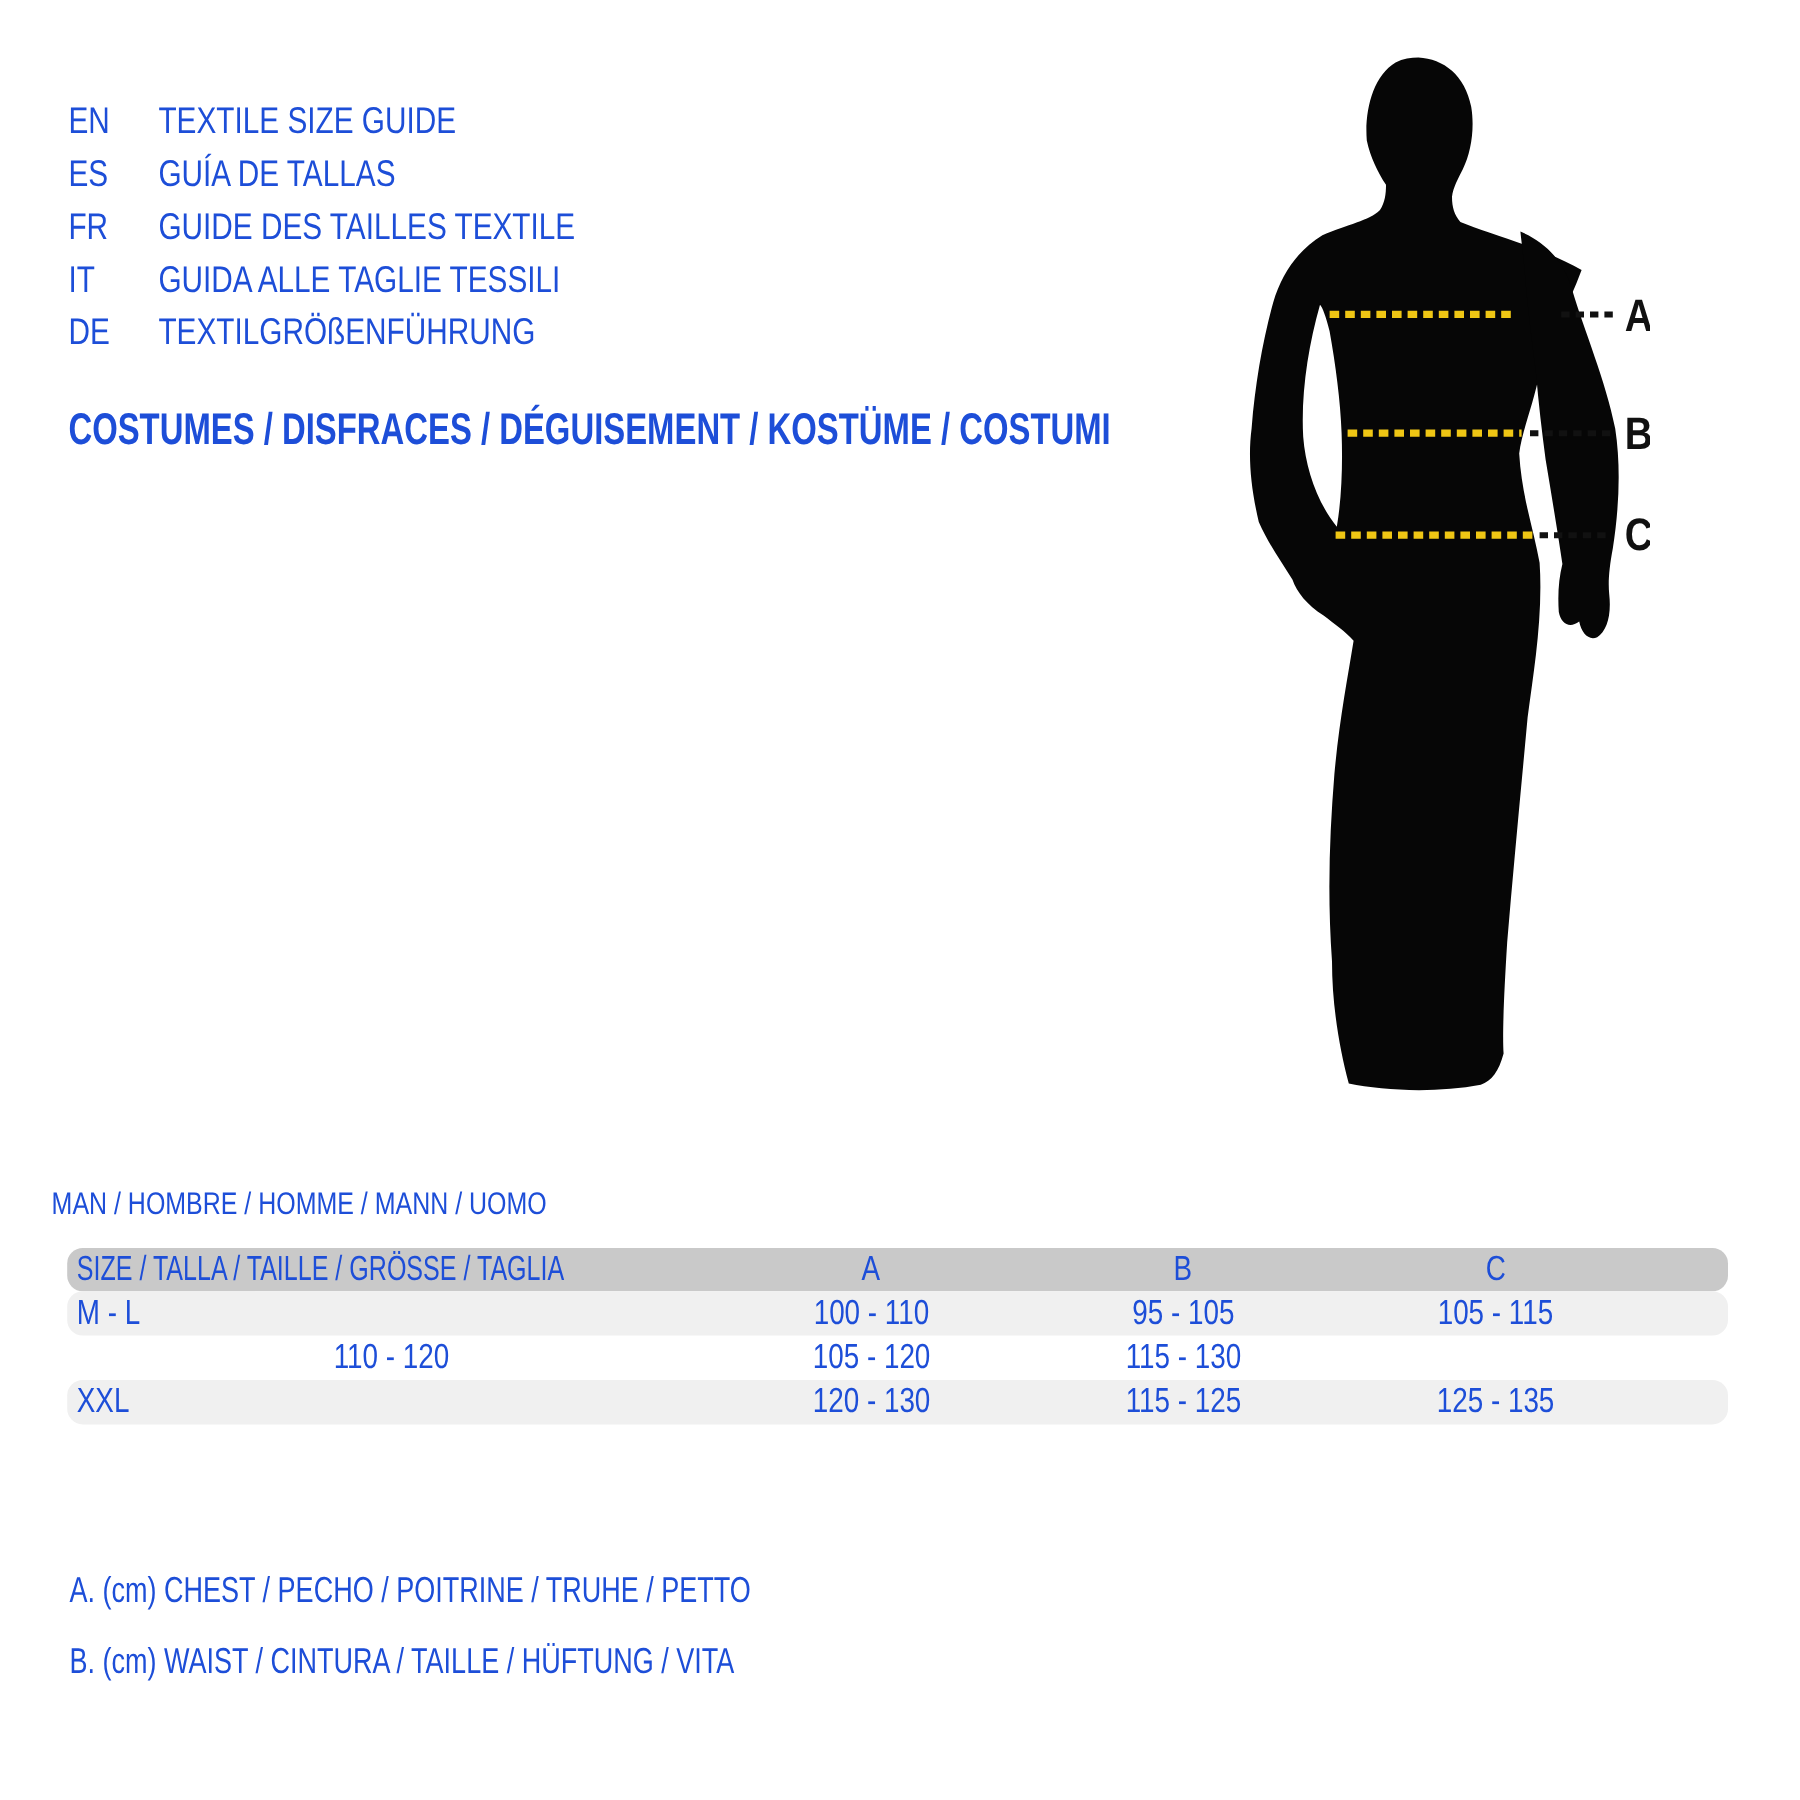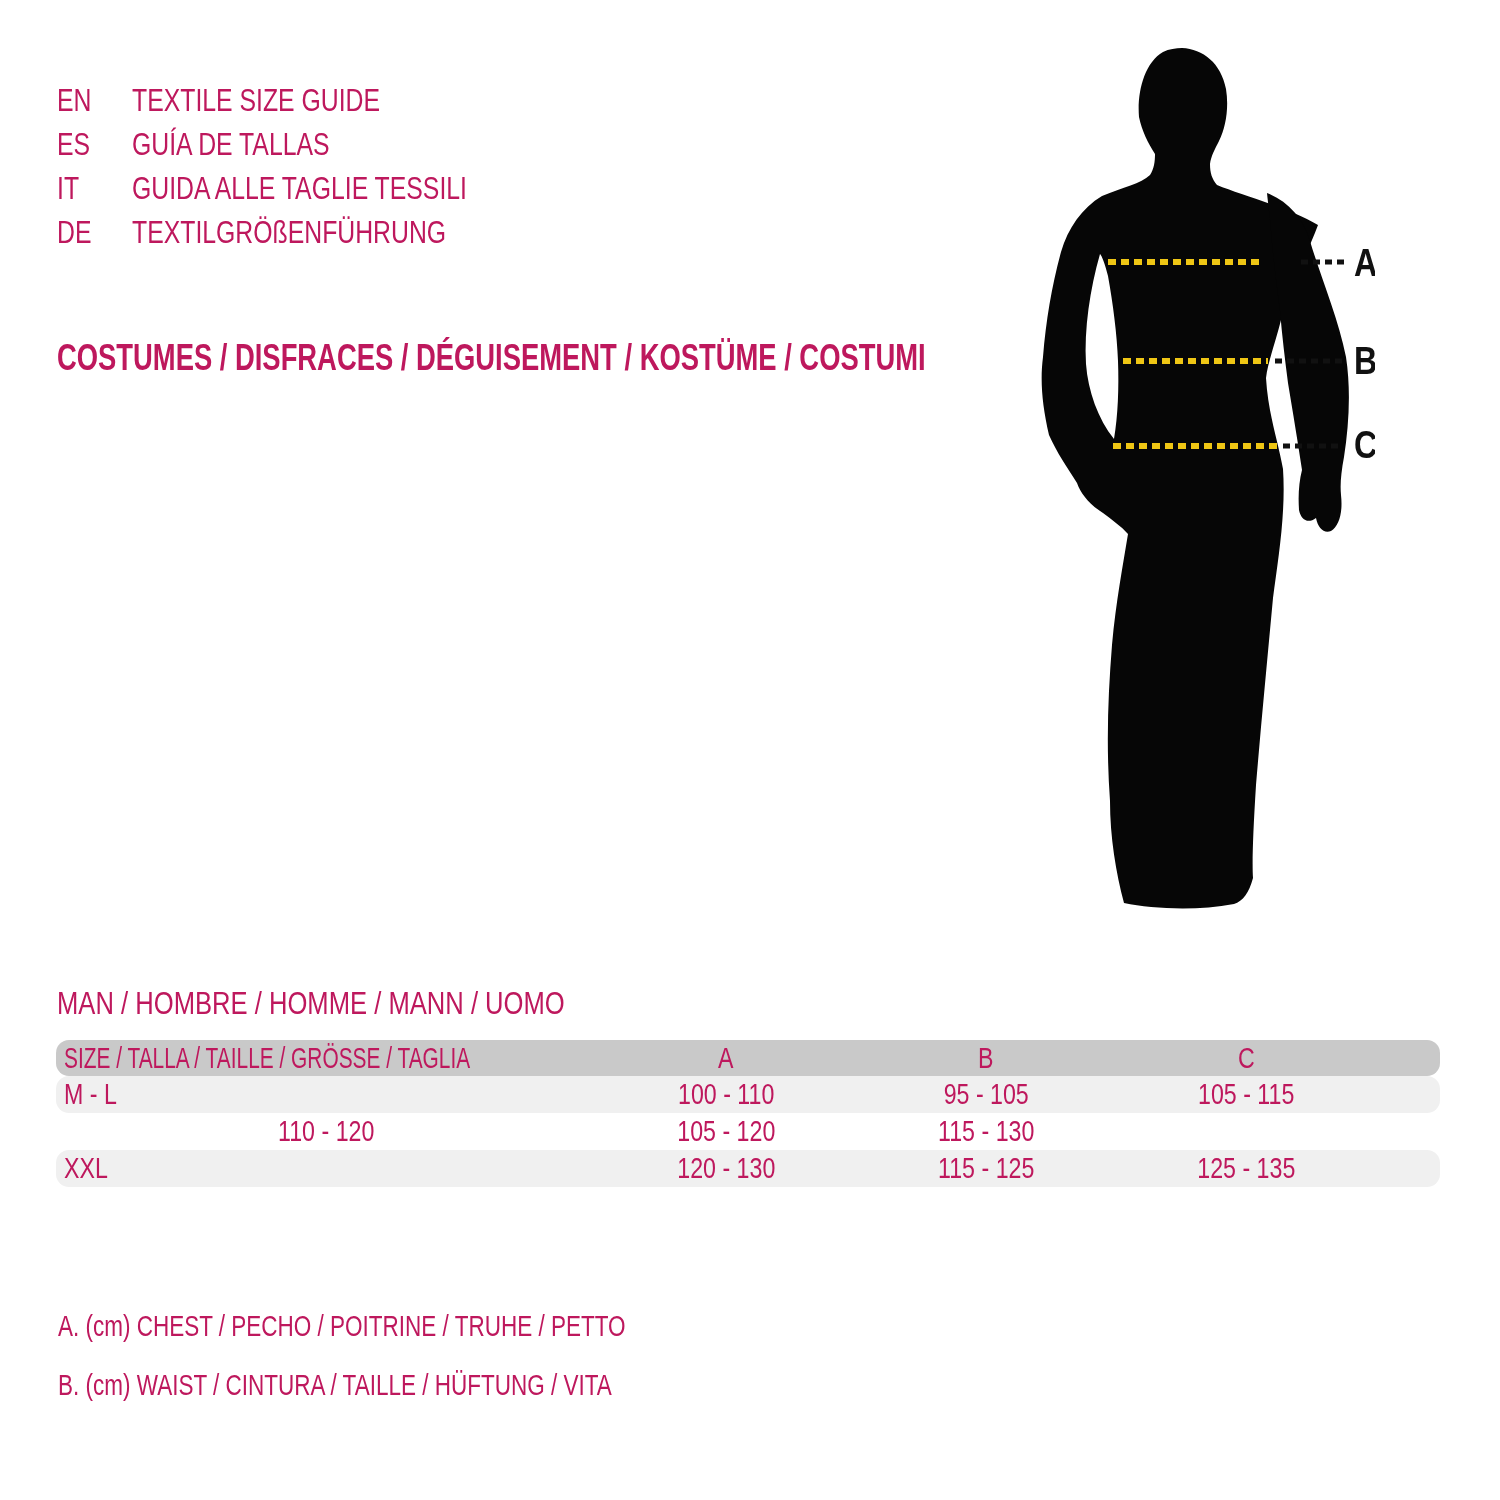--- a/index.html
+++ b/index.html
@@ -1,34 +1,34 @@
 <!DOCTYPE html>
 <html><head>
 <meta charset="utf-8">
 <style>
   html,body{margin:0;padding:0;background:#ffffff;}
   .page{
     position:relative;width:1477px;height:1500px;background:#ffffff;
-    color:#be185d;font-family:"Liberation Sans",sans-serif;overflow:hidden;text-decoration:underline;
+    color:#1d4ed8;font-family:"Liberation Sans",sans-serif;overflow:hidden;text-decoration:underline;
   }
   
   .cx{display:inline-block;white-space:nowrap;transform:scaleX(.80);transform-origin:0 50%;}
   .cxh{display:inline-block;white-space:nowrap;transform:scaleX(.74);transform-origin:0 50%;}
   .cxc{display:inline-block;white-space:nowrap;transform:scaleX(.80);transform-origin:50% 50%;}
 
   .lang-block{position:absolute;left:57px;top:79px;}
   .lang-row{display:flex;align-items:center;height:44px;font-size:31px;}
   .lang-code{flex:0 0 75px;width:75px;}
 
   .headline{position:absolute;left:57px;top:338px;height:40px;line-height:40px;
     font-size:37px;font-weight:bold;}
 
   .figure{position:absolute;left:1035px;top:45px;width:340px;height:880px;}
 
-  .section-title{position:absolute;left:57px;top:981px;height:44px;line-height:44px;font-size:32px;}
+  .section-title{position:absolute;left:43px;top:981px;height:44px;line-height:44px;font-size:26px;}
 
   .size-table{position:absolute;left:56px;top:1040px;width:1384px;font-size:29px;}
   .t-row{display:grid;grid-template-columns:540px 260px 260px 260px 64px;align-items:center;height:37px;border-radius:13px;}
   .t-row.head{height:36px;background:#c9c9c9;}
   .t-row.alt{background:#f0f0f0;}
   .cell-size{padding-left:8px;text-align:left;}
   .cell-num{text-align:center;}
 
   .legend{position:absolute;left:58px;top:1290px;font-size:30px;}
   .legend-line{height:47px;line-height:47px;margin-top:12px;}
@@ -39,20 +39,24 @@
 <div class="page">
 
   <div class="lang-block">
     <div class="lang-row">
       <span class="lang-code"><span class="cx">EN</span></span>
       <span class="cx">TEXTILE SIZE GUIDE</span>
     </div>
     <div class="lang-row">
       <span class="lang-code"><span class="cx">ES</span></span>
       <span class="cx">GUÍA DE TALLAS</span>
+    </div>
+    <div class="lang-row">
+      <span class="lang-code"><span class="cx">FR</span></span>
+      <span class="cx">GUIDE DES TAILLES TEXTILE</span>
     </div>
     <div class="lang-row">
       <span class="lang-code"><span class="cx">IT</span></span>
       <span class="cx">GUIDA ALLE TAGLIE TESSILI</span>
     </div>
     <div class="lang-row">
       <span class="lang-code"><span class="cx">DE</span></span>
       <span class="cx">TEXTILGRÖßENFÜHRUNG</span>
     </div>
   </div>

